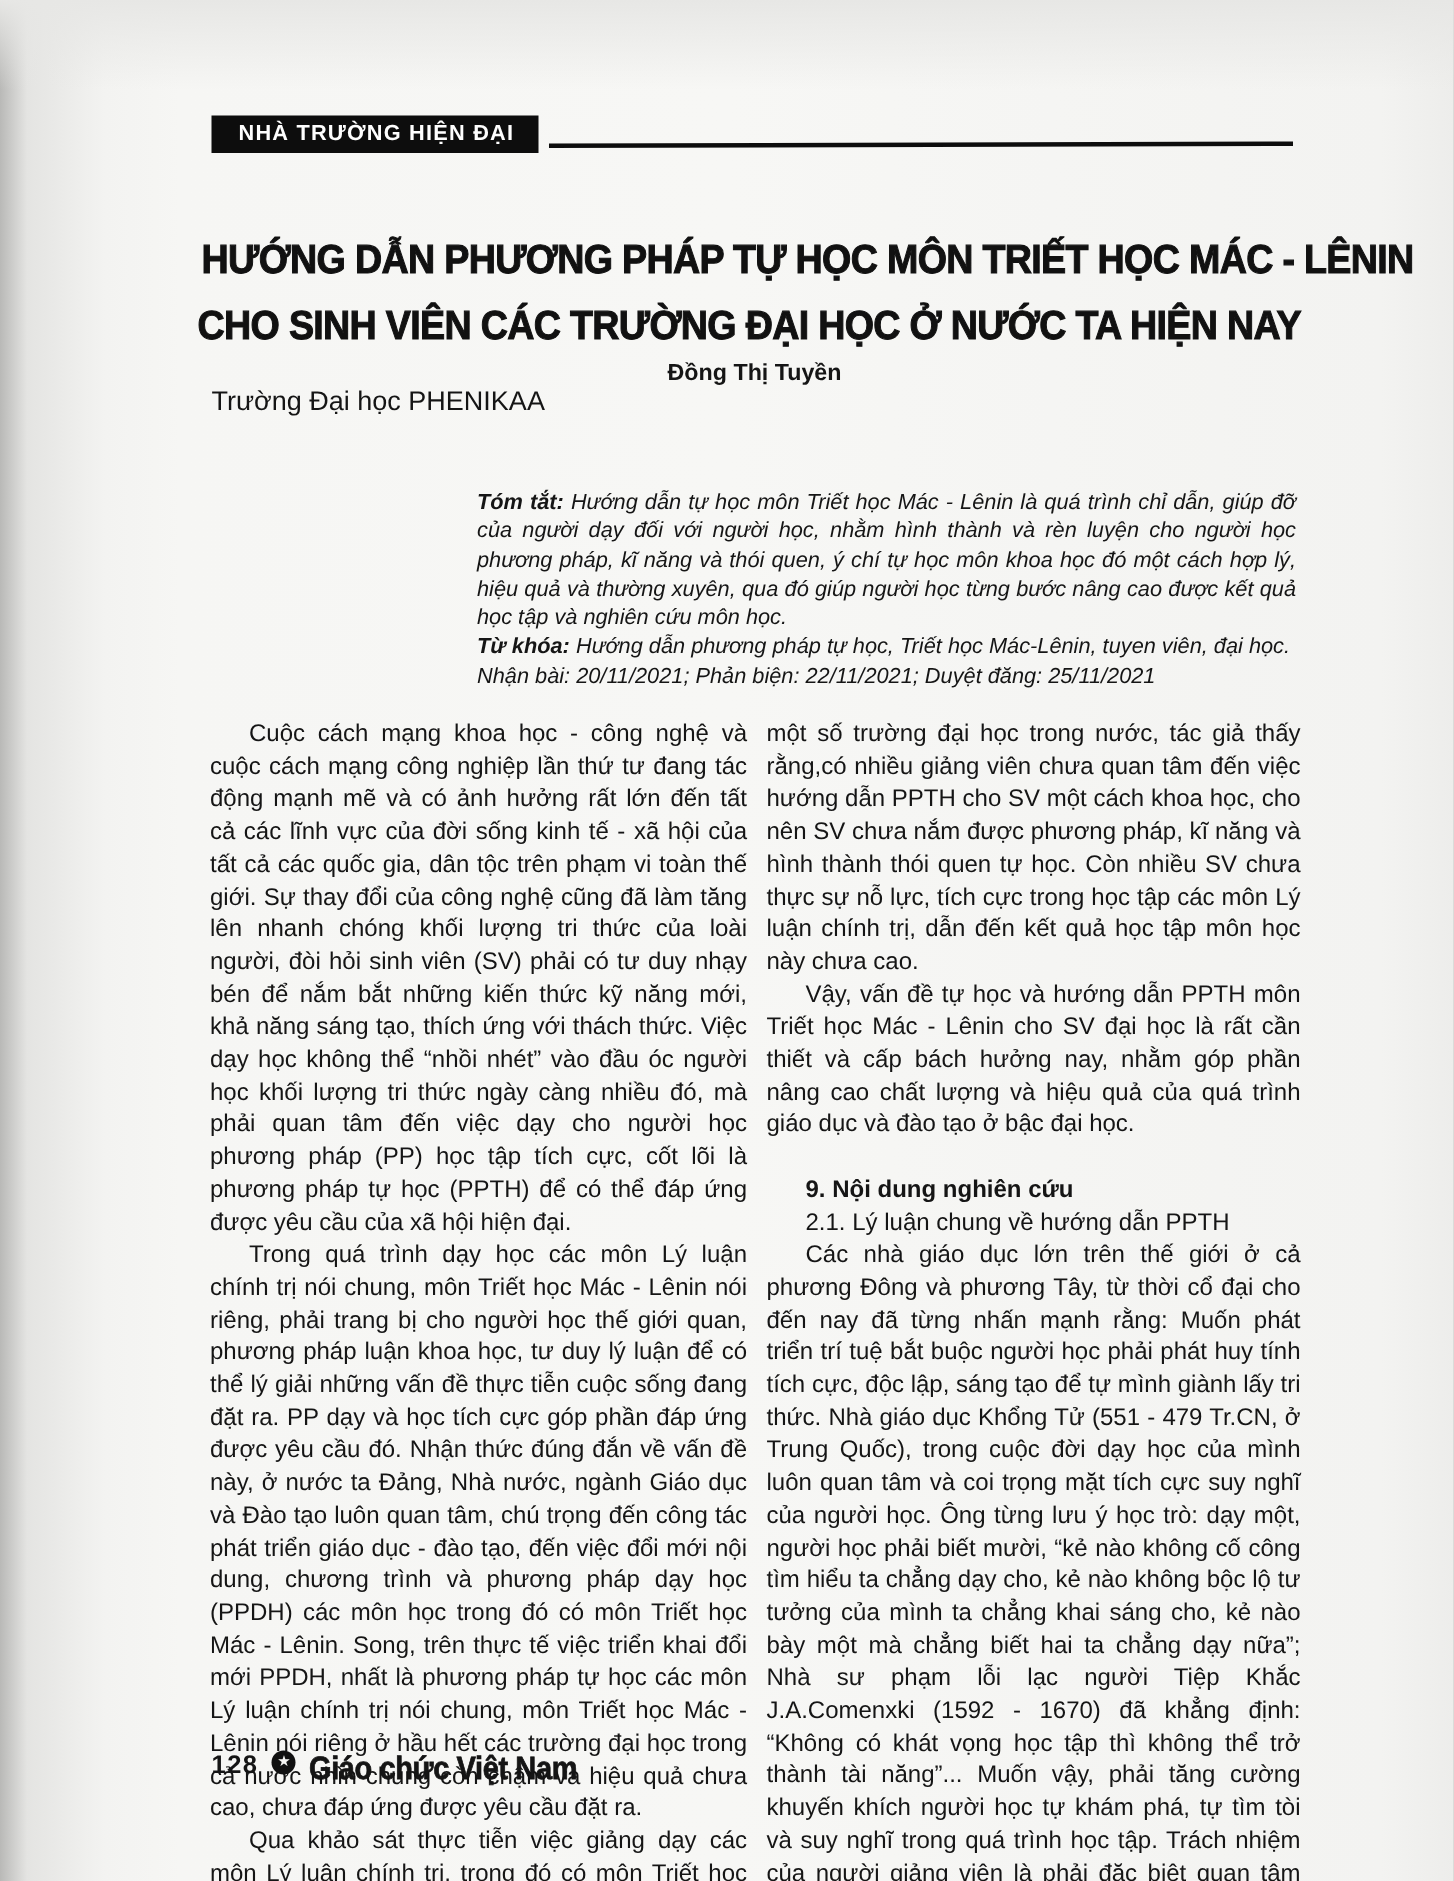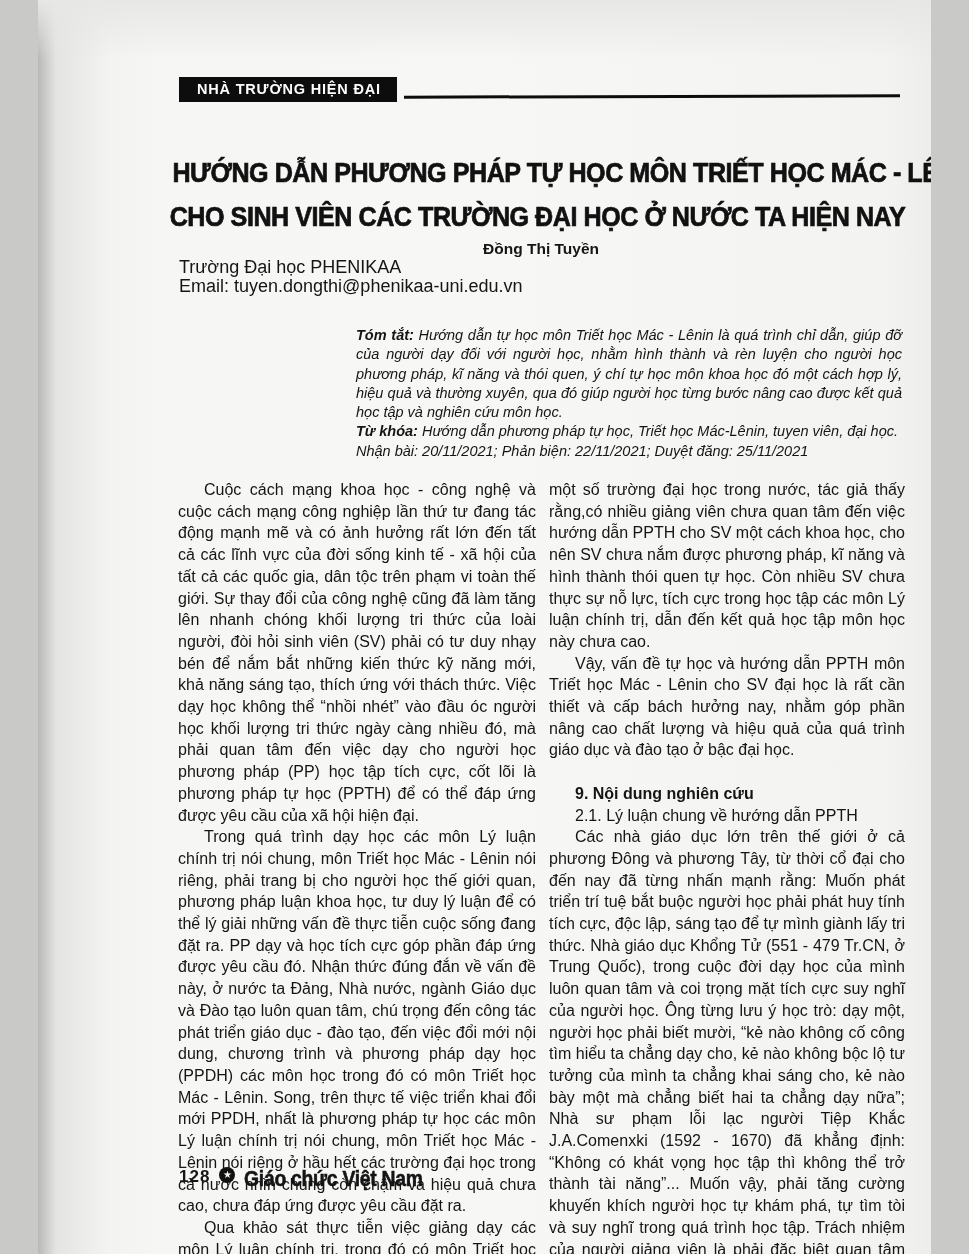--- a/index.html
+++ b/index.html
@@ -2,21 +2,21 @@
 <html><head>
 <meta charset="utf-8">
 <style>
   html,body{margin:0;padding:0;}
   body{
     font-family:"Liberation Sans", sans-serif;
     background:#c9c9c7;
   }
   .page{
     position:relative;
-    width:893px;height:1254px;
+    width:969px;height:1254px;
     margin:0 auto;
     background:linear-gradient(90deg,#b9b9b7 0px,#e4e4e2 18px,#f3f3f1 70px,#f6f6f4 120px,#f7f7f5 50%,#f3f3f1 95%,#ededeb 100%);
     overflow:hidden;
     color:#151515;
   }
   .page::before{
     content:"";position:absolute;left:0;top:0;width:100%;height:60px;
     background:linear-gradient(180deg,#e7e7e5,rgba(247,247,245,0));
   }
   
@@ -103,21 +103,20 @@
   <div class="header-rule"></div>
 
   <div class="title-block">
     <span class="title-line">HƯỚNG DẪN PHƯƠNG PHÁP TỰ HỌC MÔN TRIẾT HỌC MÁC - LÊNIN</span><br>
     <span class="title-line">CHO SINH VIÊN CÁC TRƯỜNG ĐẠI HỌC Ở NƯỚC TA HIỆN NAY</span>
   </div>
 
   <div class="author-block">
     <p class="author-name">Đồng Thị Tuyền</p>
     <p class="author-line">Trường Đại học PHENIKAA</p>
-    <p class="author-line">Email: tuyen.dongthi@phenikaa-uni.edu.vn</p>
   </div>
 
   <div class="abstract-block">
     <p><span class="lbl">Tóm tắt:</span> <span>Hướng dẫn tự học môn Triết học Mác - Lênin là quá trình chỉ dẫn, giúp đỡ của người dạy đối với người học, nhằm hình thành và rèn luyện cho người học phương pháp, kĩ năng và thói quen, ý chí tự học môn khoa học đó một cách hợp lý, hiệu quả và thường xuyên, qua đó giúp người học từng bước nâng cao được kết quả học tập và nghiên cứu môn học.</span></p>
     <p><span class="lbl">Từ khóa:</span> <span>Hướng dẫn phương pháp tự học, Triết học Mác-Lênin, tuyen viên, đại học.</span></p>
     <p>Nhận bài: 20/11/2021; Phản biện: 22/11/2021; Duyệt đăng: 25/11/2021</p>
   </div>
 
   <div class="col col-left">
     <p>Cuộc cách mạng khoa học - công nghệ và cuộc cách mạng công nghiệp lần thứ tư đang tác động mạnh mẽ và có ảnh hưởng rất lớn đến tất cả các lĩnh vực của đời sống kinh tế - xã hội của tất cả các quốc gia, dân tộc trên phạm vi toàn thế giới. Sự thay đổi của công nghệ cũng đã làm tăng lên nhanh chóng khối lượng tri thức của loài người, đòi hỏi sinh viên (SV) phải có tư duy nhạy bén để nắm bắt những kiến thức kỹ năng mới, khả năng sáng tạo, thích ứng với thách thức. Việc dạy học không thể “nhồi nhét” vào đầu óc người học khối lượng tri thức ngày càng nhiều đó, mà phải quan tâm đến việc dạy cho người học phương pháp (PP) học tập tích cực, cốt lõi là phương pháp tự học (PPTH) để có thể đáp ứng được yêu cầu của xã hội hiện đại.</p>

